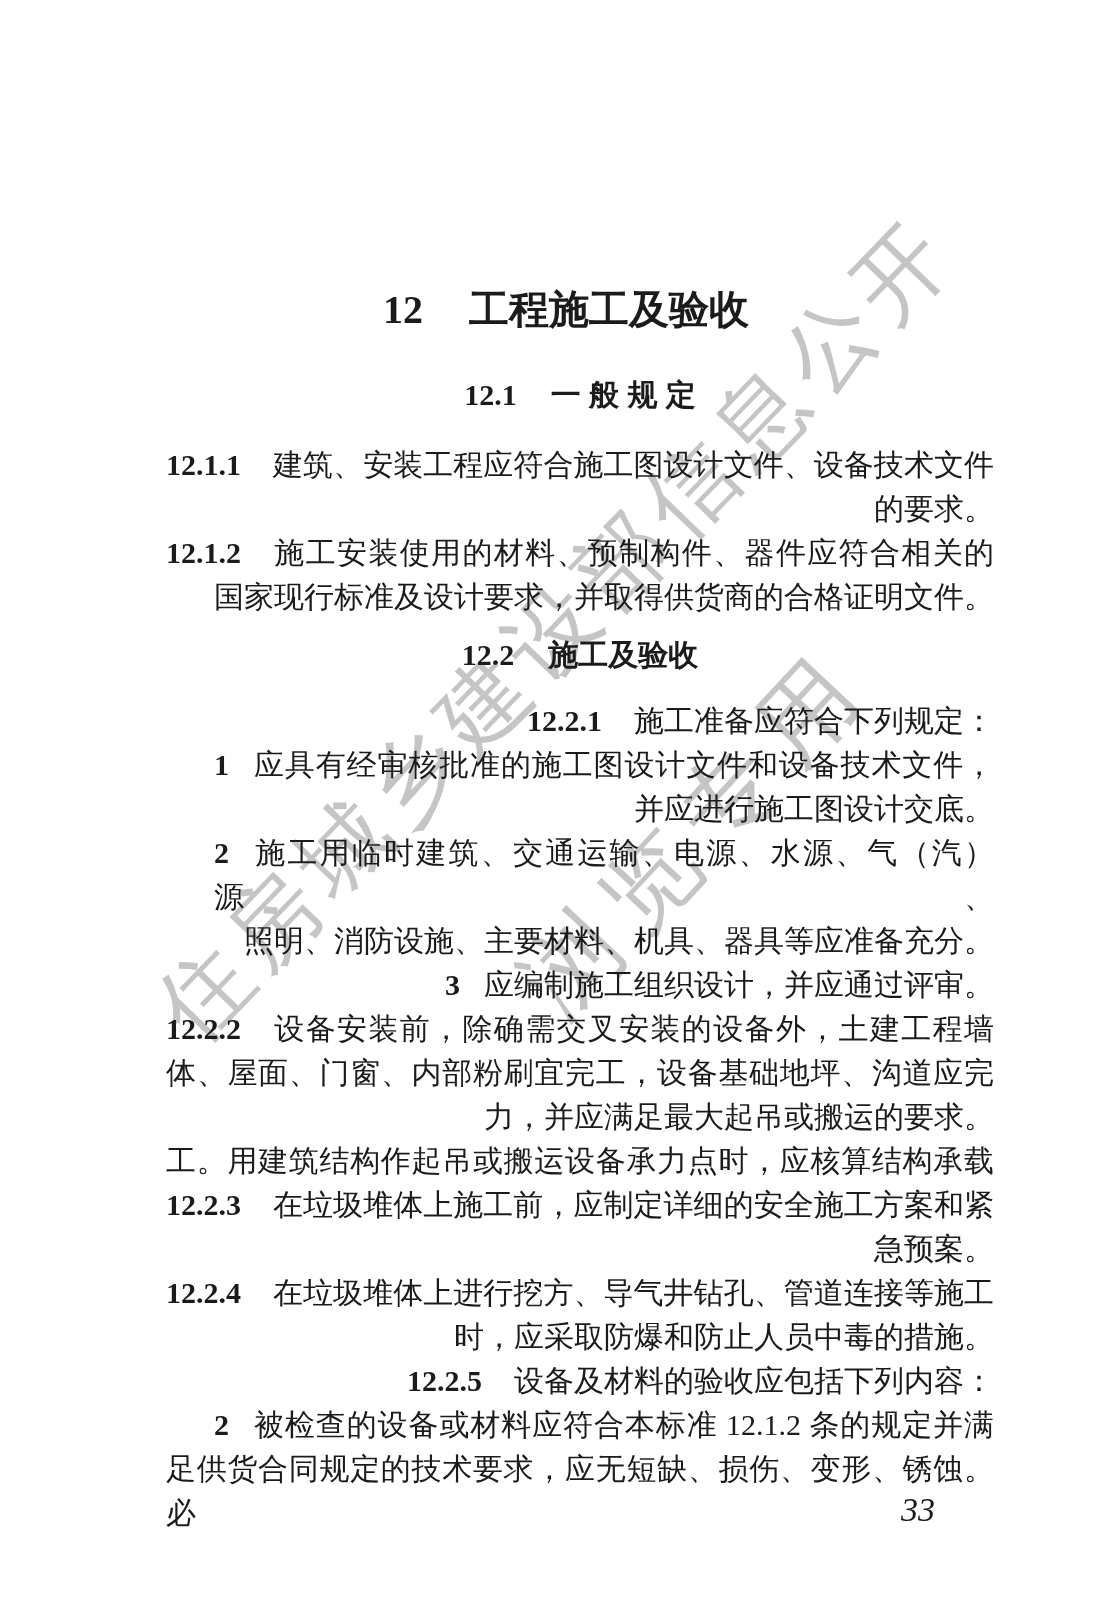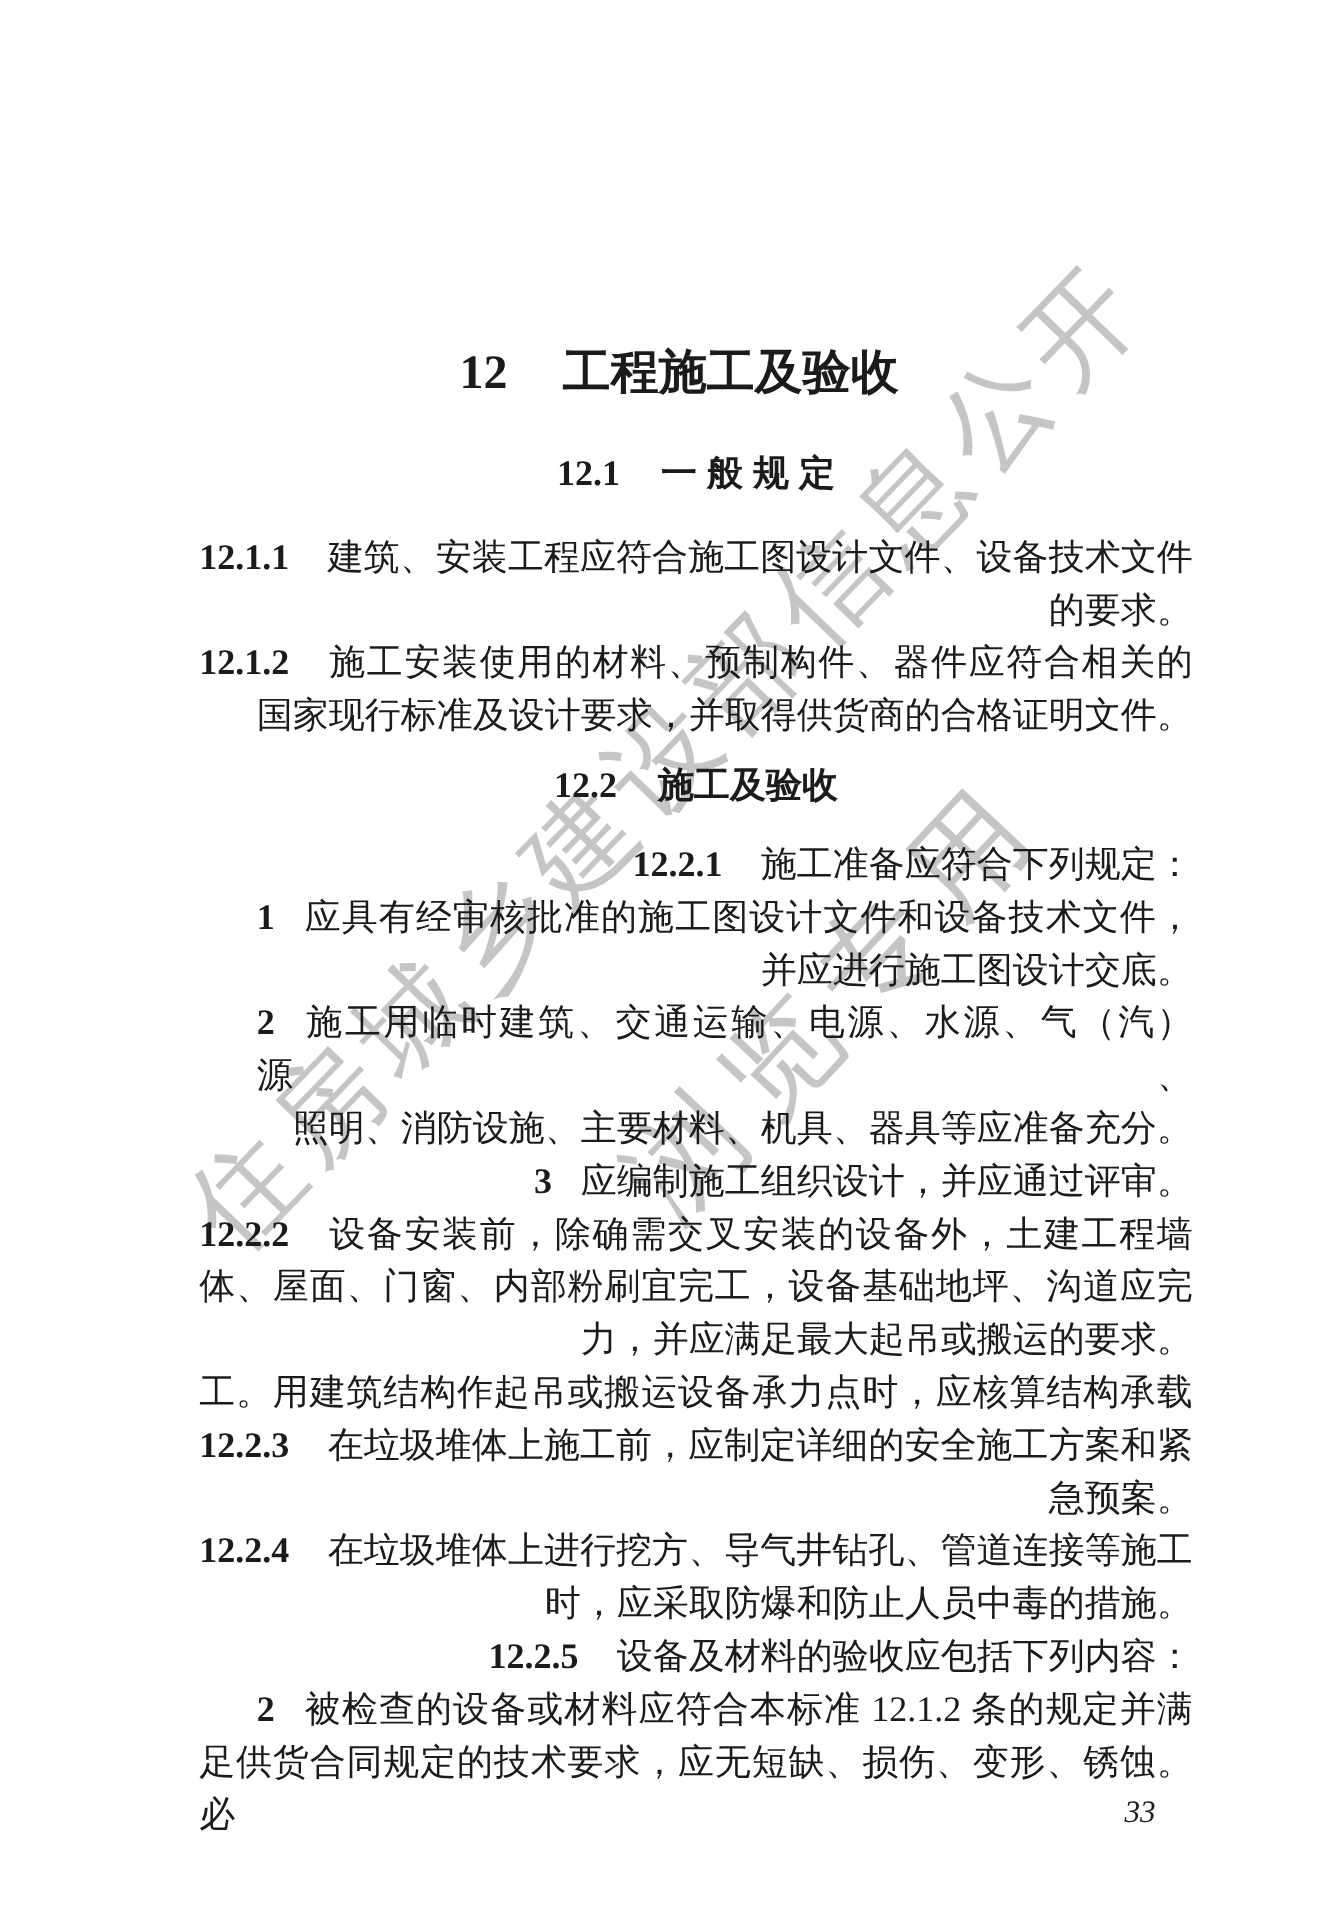--- a/index.html
+++ b/index.html
@@ -104,26 +104,26 @@
   .body.indent {
     padding-left: 48px;
   }
   .body.indent .num {
     margin-right: 24px;
   }
 
   
   .page-number {
     position: absolute;
-    left: 910px;
+    left: 878px;
     top: 1490px;
     width: 80px;
     text-align: center;
     font-style: italic;
-    font-size: 26px;
+    font-size: 34px;
     line-height: 40px;
     font-family: "Liberation Serif", serif;
     z-index: 2;
   }
 </style>
 </head>
 <body>
 
 <div class="page">
 

